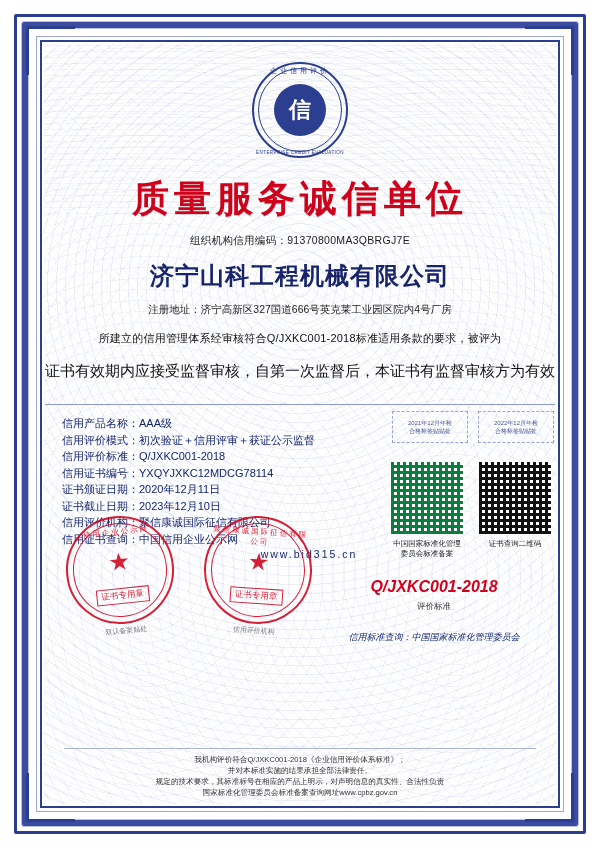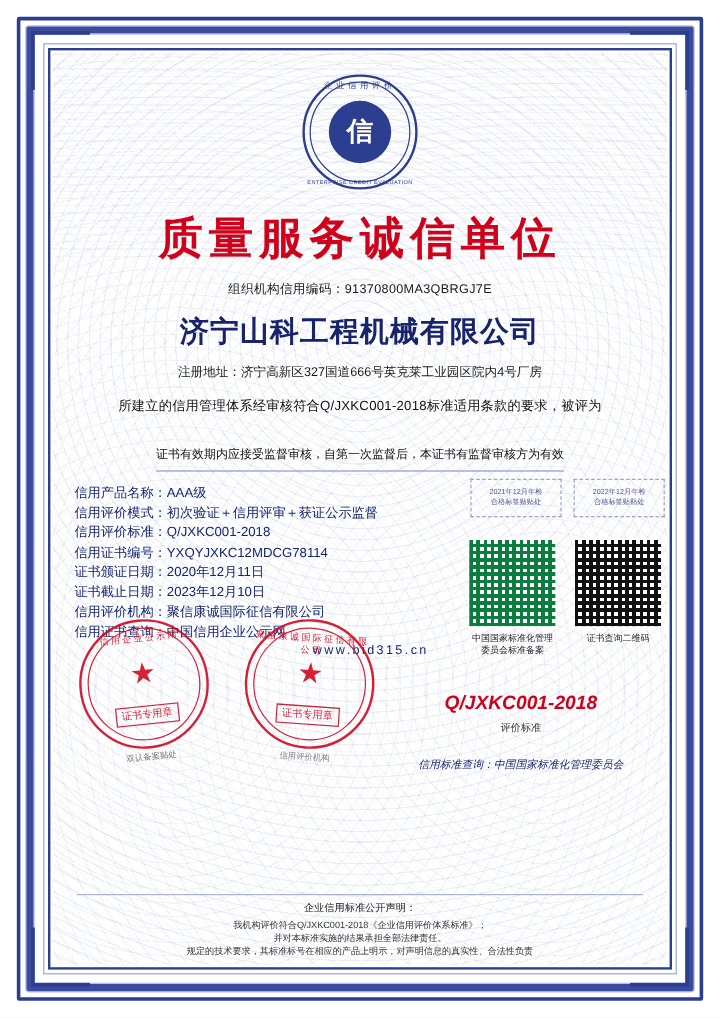--- a/index.html
+++ b/index.html
@@ -103,22 +103,22 @@
   .address{
     margin-top:11px;font-size:10.5px;color:#1b1b1b;
   }
   .statement{
     margin-top:14px;font-size:11px;color:#111;letter-spacing:.2px;
   }
   .grade{
     margin-top:9px;font-size:30px;font-weight:bold;color:#d0021b;letter-spacing:2px;
   }
   .valid-note{
-    margin-top:26px;font-size:10px;color:#111;
-    border-bottom:1px solid #8e99cc;padding-bottom:6px;
+    margin-top:16px;font-size:15px;color:#111;
+    border-bottom:1px solid #8e99cc;padding-bottom:23px;
     display:inline-block;
   }
   
   .info-wrap{
     position:relative;margin-top:10px;text-align:left;padding-left:18px;
   }
   .info-row{
     font-size:11px;color:#14256e;line-height:16.5px;white-space:nowrap;
   }
   .info-row .lbl{color:#14256e;}
@@ -146,21 +146,21 @@
       repeating-linear-gradient(0deg,#0a7d3f 0 3px,transparent 3px 6px),
       repeating-linear-gradient(90deg,#0a7d3f 0 3px,#ffffff 3px 6px);
     background-color:#fff;
     border:1px solid #fff;
   }
   .qr.dark{
     background:
       repeating-linear-gradient(0deg,#111 0 3px,transparent 3px 6px),
       repeating-linear-gradient(90deg,#111 0 3px,#ffffff 3px 6px);
   }
-  .qr-cap{font-size:7.5px;color:#1b1b1b;margin-top:4px;line-height:10px;}
+  .qr-cap{font-size:7.5px;color:#1b1b1b;margin-top:4px;line-height:10px;font-family:Liberation Mono, monospace;}
   
   .seals{
     position:absolute;left:22px;top:472px;display:flex;gap:30px;
   }
   .seal{
     position:relative;width:104px;height:104px;border-radius:50%;
     border:2.5px solid #d0021b;opacity:.88;
     transform:rotate(-6deg);
   }
   .seal.second{transform:rotate(4deg);}
@@ -317,20 +317,20 @@
 
     <div class="right-block">
       <div class="cert-no">Q/JXKC001-2018</div>
       <div class="cert-no-cap">评价标准</div>
       <div class="std-query">
         <div>信用标准查询：中国国家标准化管理委员会</div>
       </div>
     </div>
 
     <div class="footer">
-      <div class="f-title">企业信用标准公开声明：</div>
       <div class="f-line">我机构评价符合Q/JXKC001-2018《企业信用评价体系标准》；</div>
       <div class="f-line">并对本标准实施的结果承担全部法律责任。</div>
       <div class="f-line">规定的技术要求，其标准标号在相应的产品上明示，对声明信息的真实性、合法性负责</div>
+      <div class="f-line">国家标准化管理委员会标准备案查询网址www.cpbz.gov.cn</div>
     </div>
 
   </div>
 </div>
 
 </body></html>

